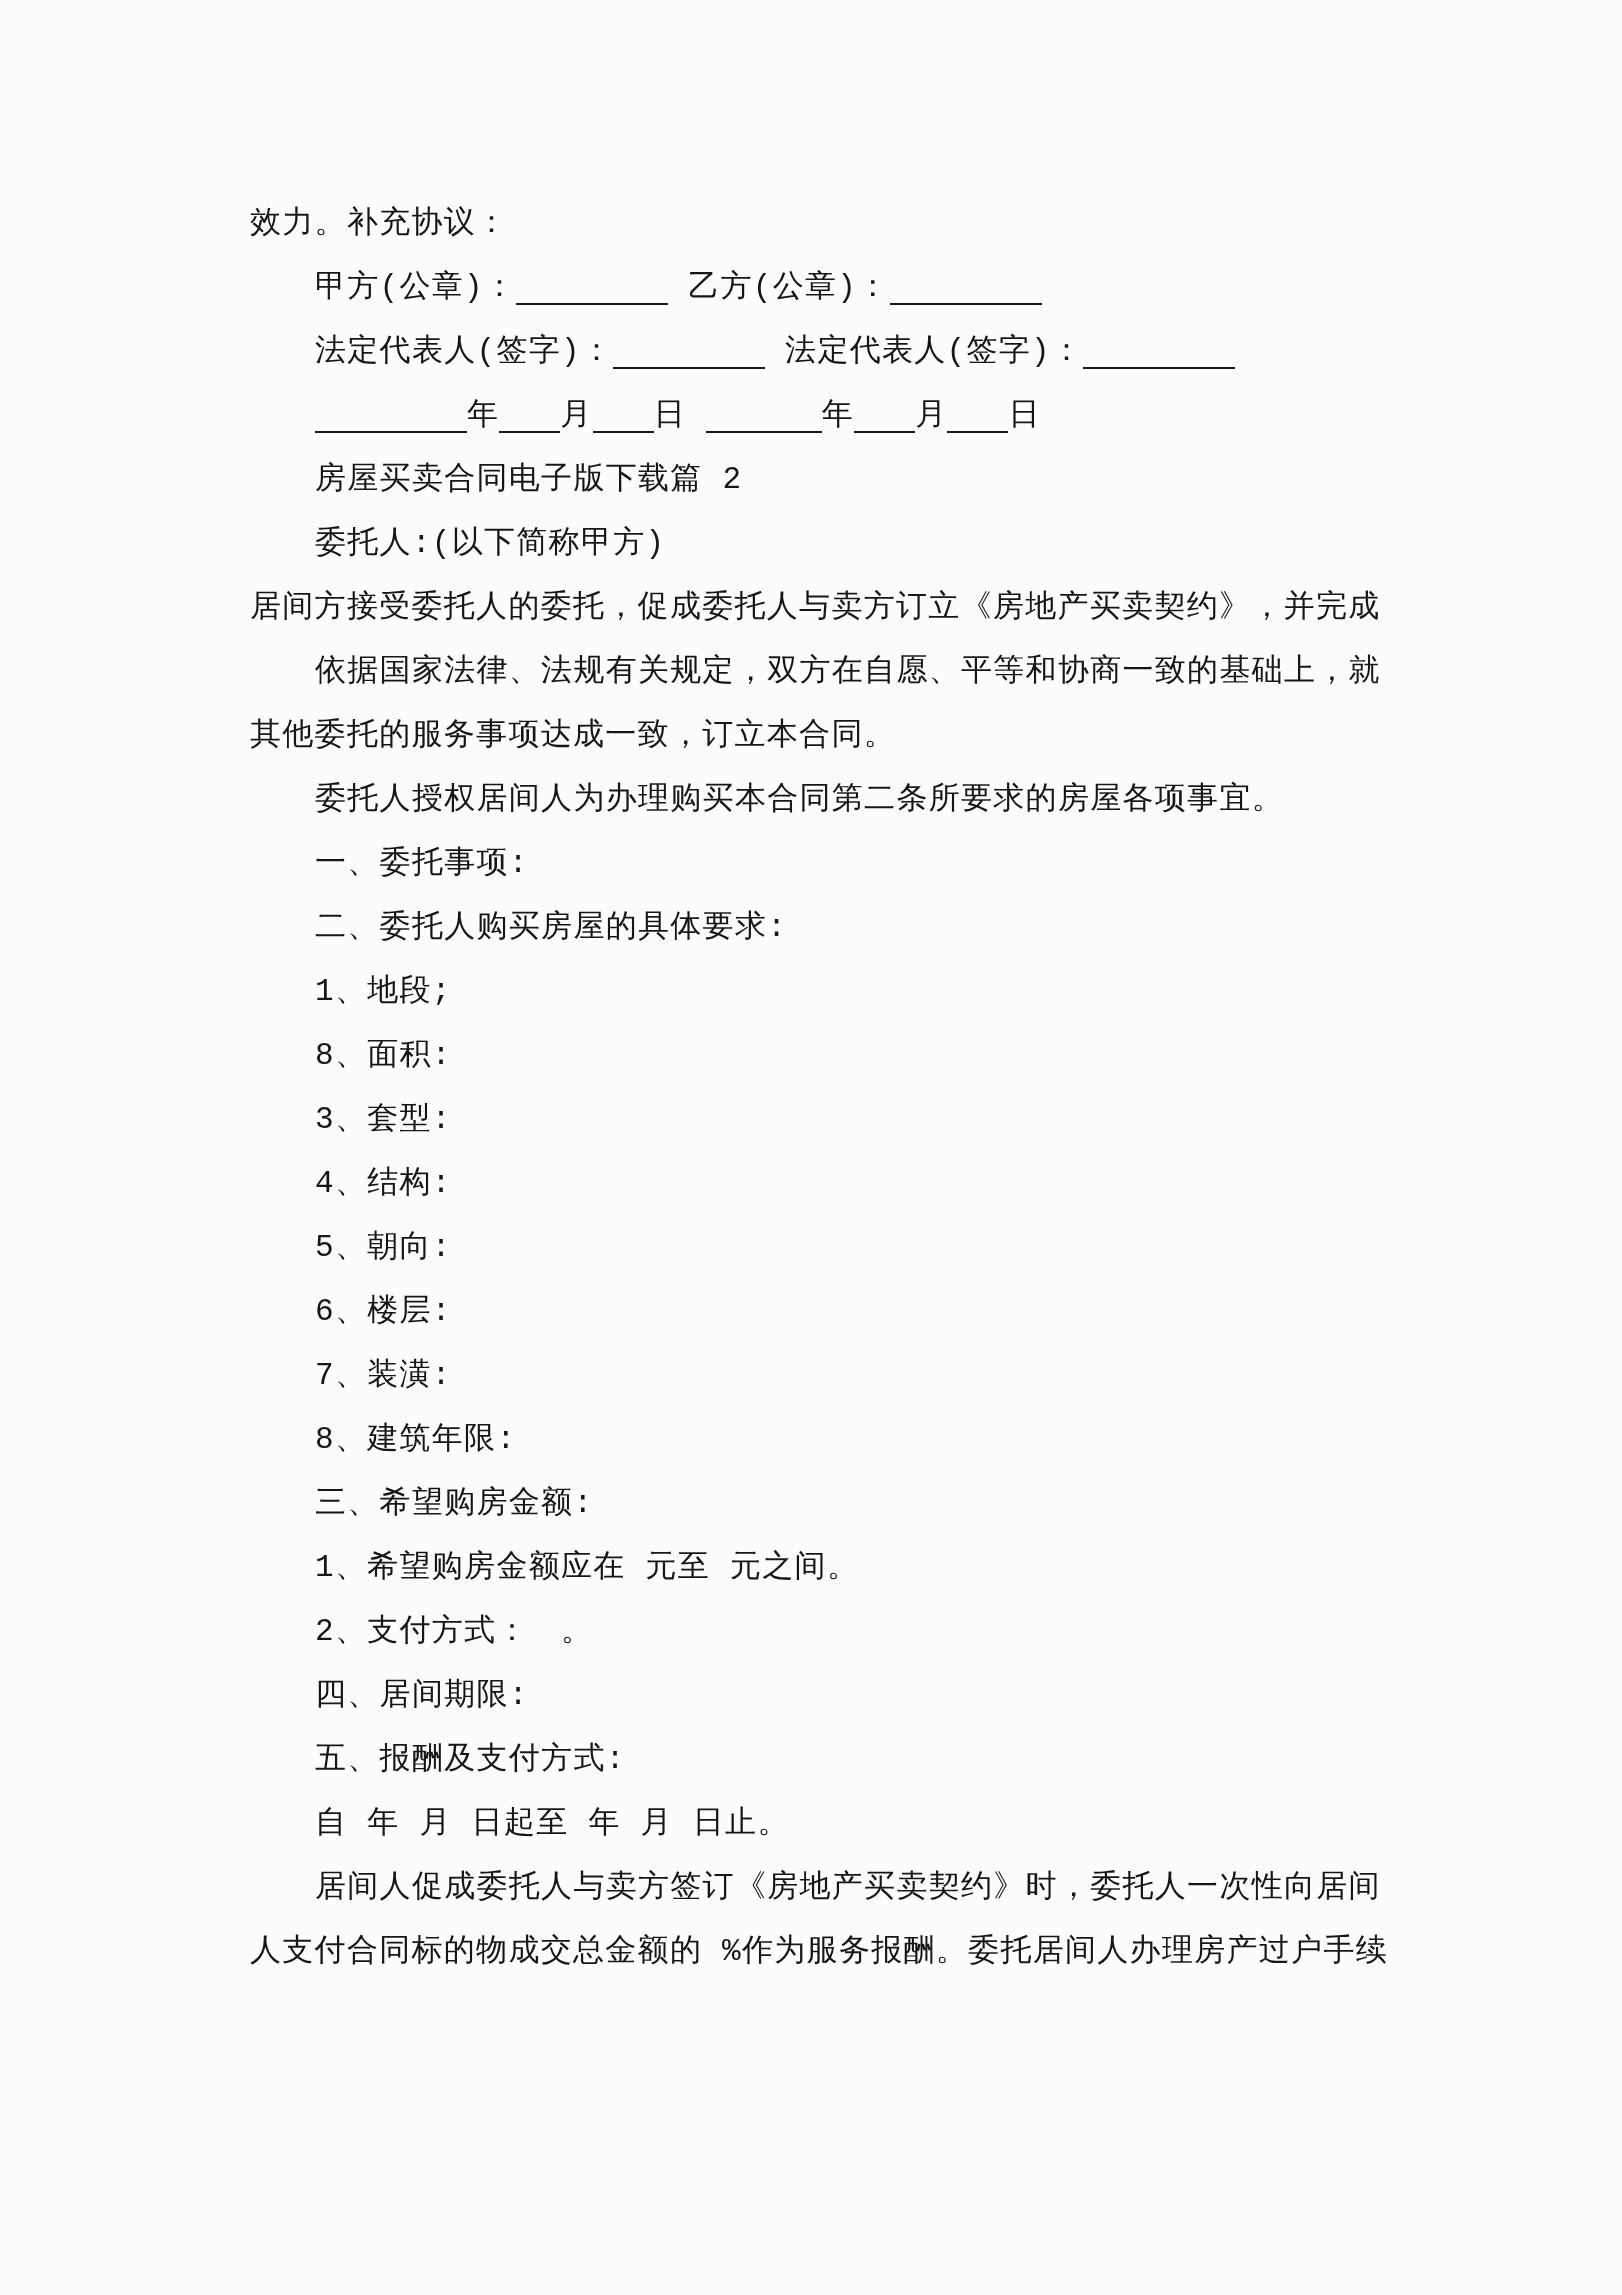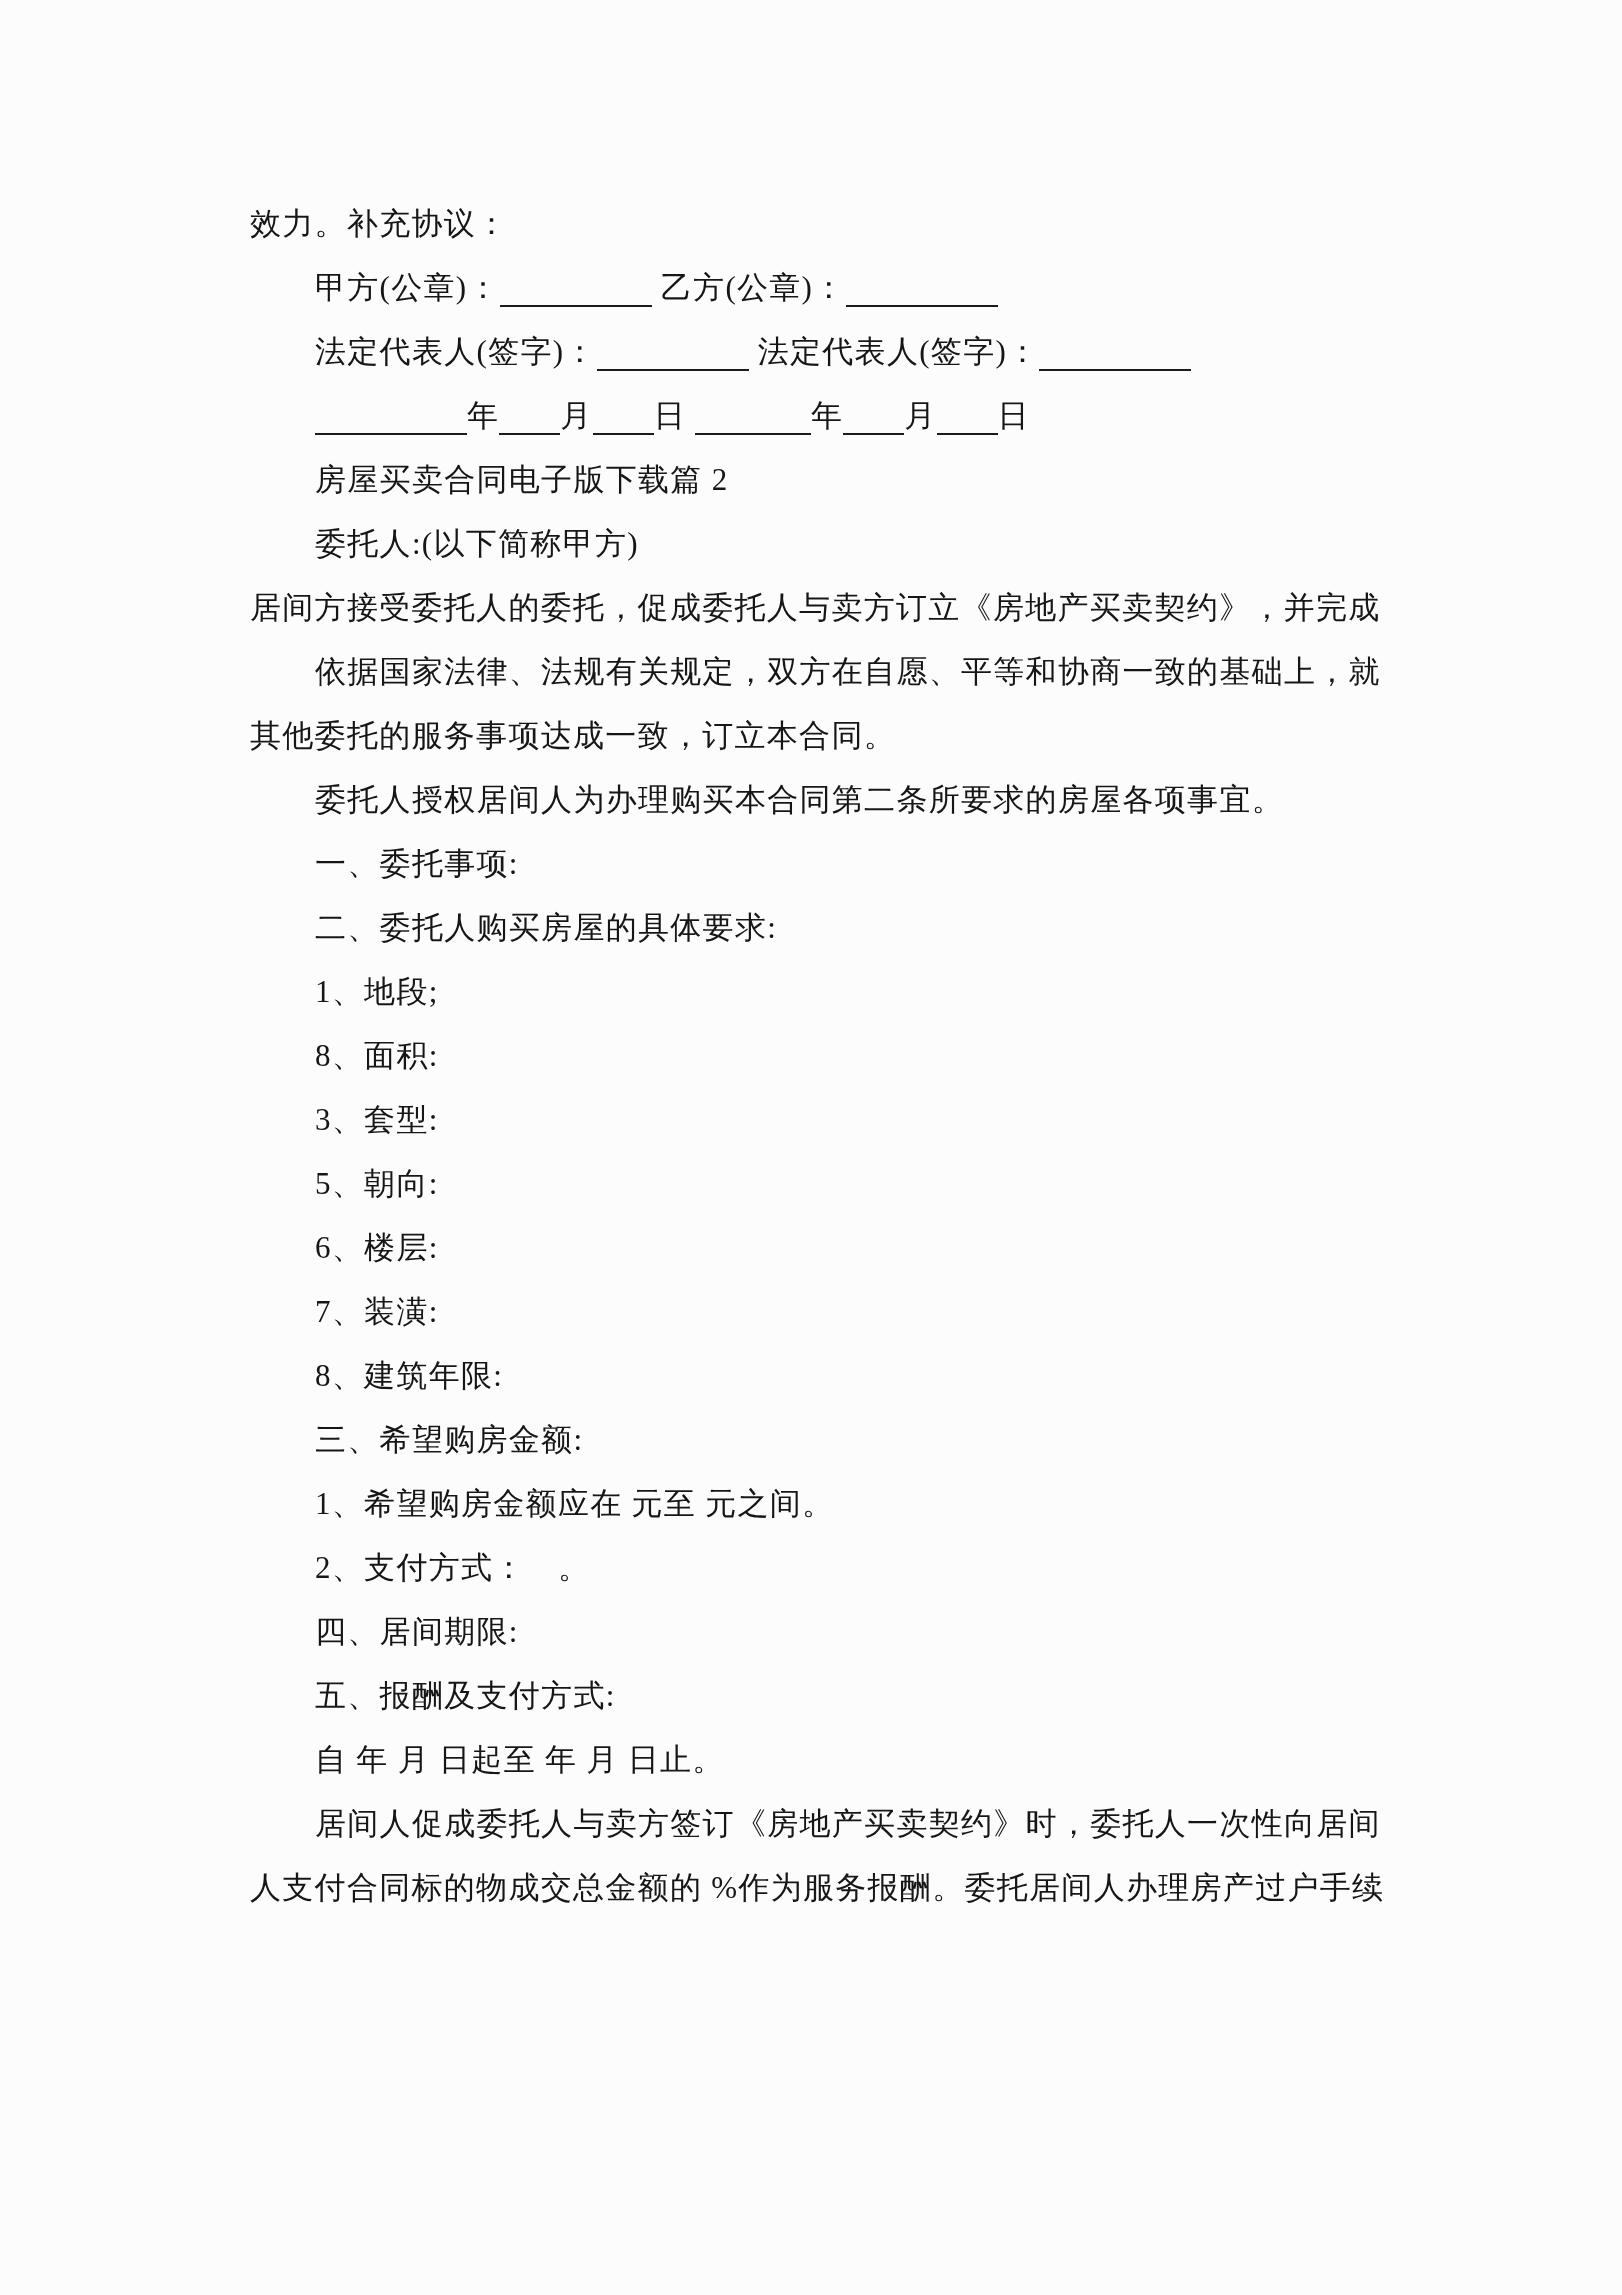--- a/index.html
+++ b/index.html
@@ -6,21 +6,21 @@
     margin:0;
     padding:0;
     background:#fcfcfc;
   }
   .page{
     position:relative;
     width:1623px;
     height:2295px;
     background:#fcfcfc;
     overflow:hidden;
-    font-family:Liberation Serif, serif;
+    font-family:Liberation Mono, monospace;
     color:#161616;
   }
   .text-block{
     position:absolute;
     left:250px;
     top:192px;
     width:1171px;
   }
   .line{
     height:64px;
@@ -55,20 +55,21 @@
       <div class="line indent"><span>委托人:(以下简称甲方)</span></div>
       <div class="line"><span>居间方接受委托人的委托，促成委托人与卖方订立《房地产买卖契约》，并完成</span></div>
       <div class="line indent"><span>依据国家法律、法规有关规定，双方在自愿、平等和协商一致的基础上，就</span></div>
       <div class="line"><span>其他委托的服务事项达成一致，订立本合同。</span></div>
       <div class="line indent"><span>委托人授权居间人为办理购买本合同第二条所要求的房屋各项事宜。</span></div>
       <div class="line indent"><span>一、委托事项:</span></div>
       <div class="line indent"><span>二、委托人购买房屋的具体要求:</span></div>
       <div class="line indent"><span>1、地段;</span></div>
       <div class="line indent"><span>8、面积:</span></div>
       <div class="line indent"><span>3、套型:</span></div>
+      <div class="line indent"><span>4、结构:</span></div>
       <div class="line indent"><span>5、朝向:</span></div>
       <div class="line indent"><span>6、楼层:</span></div>
       <div class="line indent"><span>7、装潢:</span></div>
       <div class="line indent"><span>8、建筑年限:</span></div>
       <div class="line indent"><span>三、希望购房金额:</span></div>
       <div class="line indent"><span>1、希望购房金额应在 元至 元之间。</span></div>
       <div class="line indent"><span>2、支付方式：　。</span></div>
       <div class="line indent"><span>四、居间期限:</span></div>
       <div class="line indent"><span>五、报酬及支付方式:</span></div>
       <div class="line indent"><span>自 年 月 日起至 年 月 日止。</span></div>

